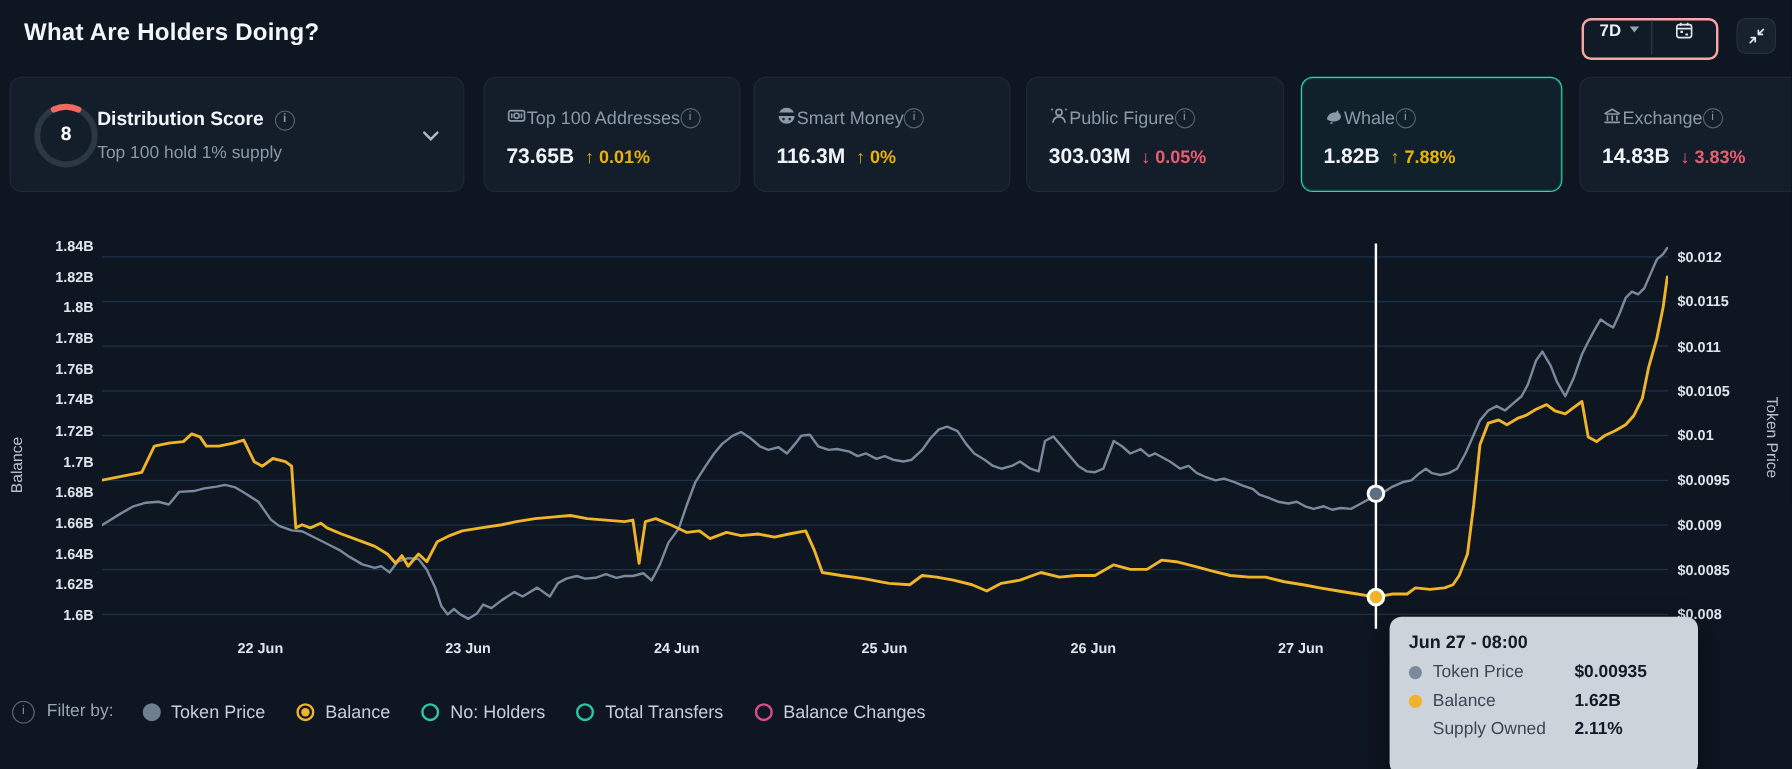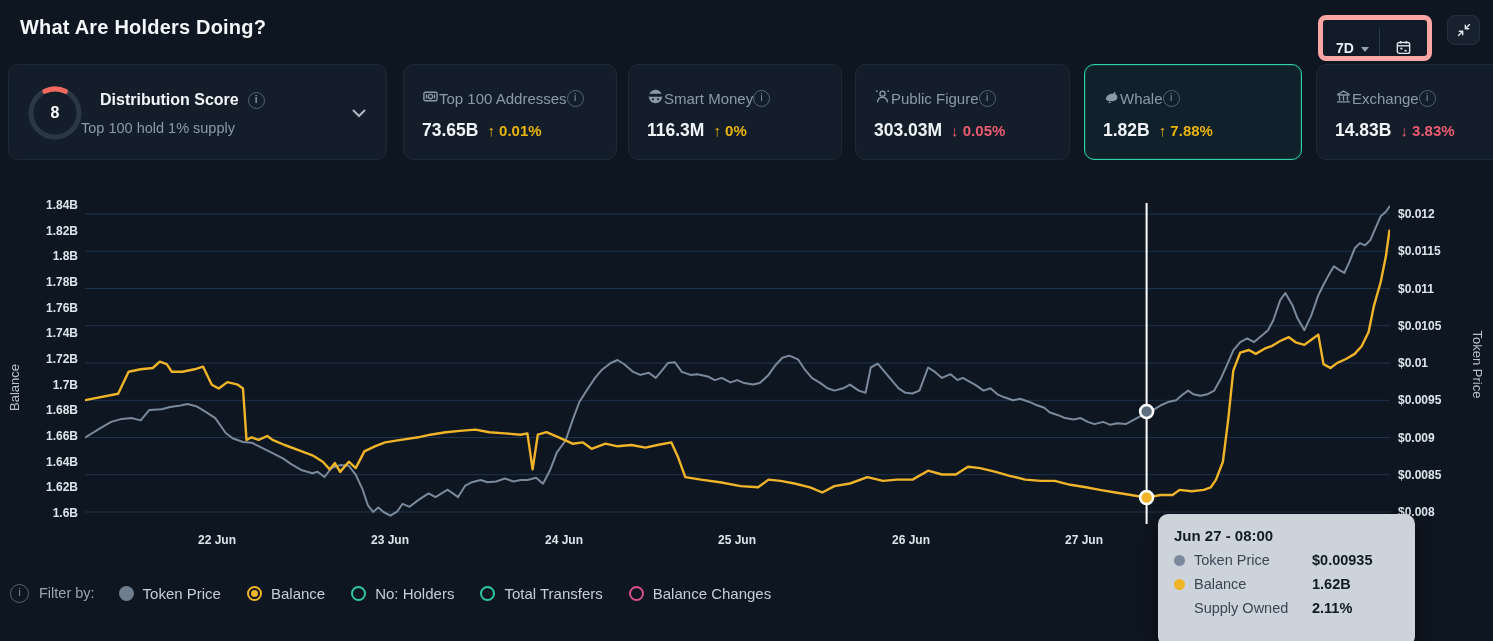--- a/index.html
+++ b/index.html
@@ -1,37 +1,37 @@
 <!DOCTYPE html>
 <html><head>
 <meta charset="utf-8">
 <style>
   html,body{margin:0;padding:0;background:#0e1621;}
   .app{position:relative;width:1493px;height:641px;background:#0e1621;overflow:hidden;
        font-family:"Liberation Sans",sans-serif;color:#e8eef4;}
 
   
   .page-title{position:absolute;left:20px;top:16px;font-size:20px;font-weight:bold;color:#f4f7fa;letter-spacing:.2px;}
-  .range-pill{position:absolute;left:1318px;top:15px;width:114px;height:46px;border:5px solid #fca5a5;
-       border-radius:8px;display:flex;align-items:flex-end;box-sizing:border-box;cursor:pointer;background:#111b27;}
+  .range-pill{position:absolute;left:1318px;top:15px;width:114px;height:35px;border:2px solid #fca5a5;
+       border-radius:8px;display:flex;align-items:flex-start;box-sizing:border-box;cursor:pointer;background:#111b27;}
   .range-label{margin-left:13px;font-size:14px;font-weight:bold;color:#e8eef4;}
   .pill-chevron{width:0;height:0;border:4px solid transparent;border-top:5px solid #94a2b1;margin-left:7px;margin-top:5px;}
   .pill-divider{width:1px;height:28px;background:#2b3a4a;margin-left:10px;}
   .cal-btn{flex:1;display:flex;align-items:center;justify-content:center;cursor:pointer;}
   .collapse-btn{position:absolute;left:1447px;top:15px;width:33px;height:30px;border-radius:8px;background:#17222e;
        border:1px solid #243040;display:flex;align-items:center;justify-content:center;cursor:pointer;padding:0;}
 
   
   .card{position:absolute;top:64px;height:96px;background:#141e2a;border:1px solid #1e2936;border-radius:10px;box-sizing:border-box;cursor:pointer;}
   .card.selected{border:1px solid #2fd3a5;background:#10212b;box-shadow:0 0 0 1px rgba(47,211,165,.15) inset;}
   .dist-card{left:8px;width:379px;}
   .gauge{position:absolute;left:18px;top:20px;}
   .gauge-score{position:absolute;left:18px;top:20px;width:56px;height:56px;display:flex;align-items:center;justify-content:center;
        font-size:16px;font-weight:bold;color:#fff;}
-  .dist-title{position:absolute;left:72px;top:26px;font-size:16px;font-weight:bold;color:#f2f6fa;display:flex;align-items:center;gap:9px;margin-left:19px;}
+  .dist-title{position:absolute;left:72px;top:26px;font-size:16px;font-weight:bold;color:#f2f6fa;display:flex;align-items:center;gap:9px;}
   .dist-sub{position:absolute;left:72px;top:55px;font-size:14.5px;color:#8b99a8;}
   .dist-chevron{position:absolute;right:20px;top:44px;}
   .stat-label-row{position:absolute;left:18px;top:23px;display:flex;align-items:center;gap:0;font-size:15px;color:#8b99a8;white-space:nowrap;}
   .stat-value-row{position:absolute;left:18px;top:55px;display:flex;align-items:baseline;gap:9px;white-space:nowrap;}
   .stat-value{font-size:17.5px;font-weight:bold;color:#f0f4f8;}
   .stat-change{font-size:15px;font-weight:bold;}
   .up{color:#eab308;} .down{color:#ec5b70;}
   .info-badge{width:15px;height:15px;border:1px solid #55626f;border-radius:50%;font-size:10px;line-height:14px;
        text-align:center;color:#8b99a8;flex:none;}
 

